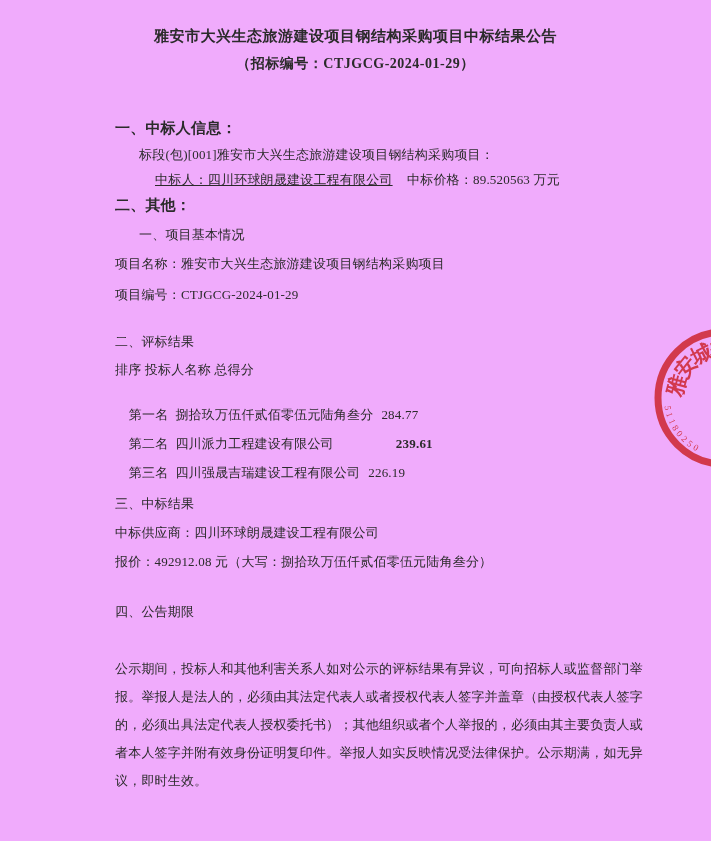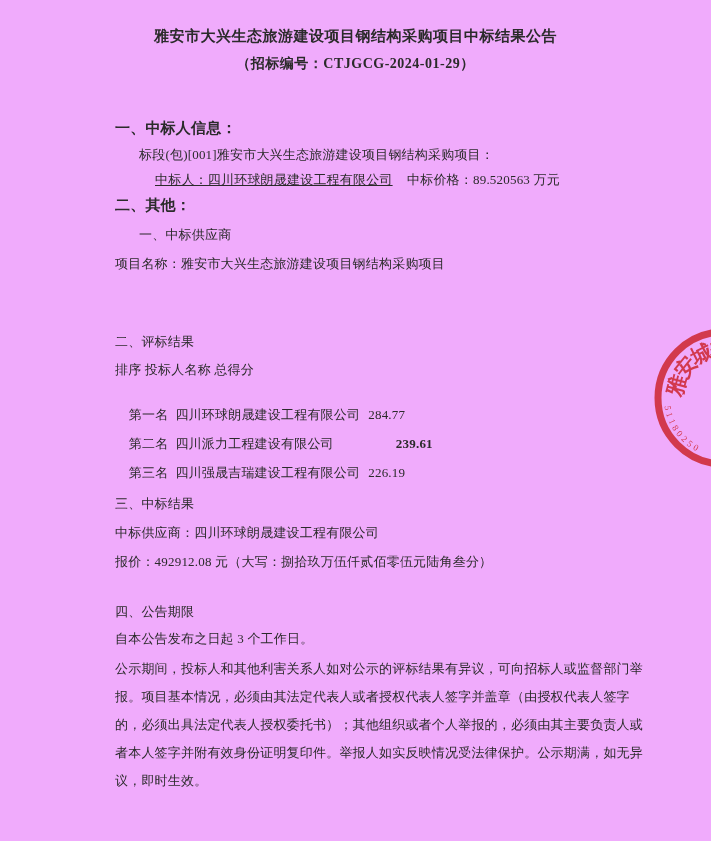--- a/index.html
+++ b/index.html
@@ -45,45 +45,45 @@
 
   <div class="line center bold title" style="top:27px">雅安市大兴生态旅游建设项目钢结构采购项目中标结果公告</div>
   <div class="line center bold subtitle" style="top:55px">（招标编号：CTJGCG-2024-01-29）</div>
 
   <div class="line bold h" style="top:119px">一、中标人信息：</div>
   <div class="line indent1" style="top:146px">标段(包)[001]雅安市大兴生态旅游建设项目钢结构采购项目：</div>
   <div class="line indent2" style="top:171px">中标人：四川环球朗晟建设工程有限公司</div>
   <div class="line price" style="top:171px">中标价格：89.520563 万元</div>
 
   <div class="line bold h" style="top:196px">二、其他：</div>
-  <div class="line indent1" style="top:226px">一、中标供应商</div>
+  <div class="line indent1" style="top:226px">一、项目基本情况</div>
   <div class="line" style="top:255px">项目名称：雅安市大兴生态旅游建设项目钢结构采购项目</div>
+  <div class="line" style="top:286px">项目编号：CTJGCG-2024-01-29</div>
 
   <div class="line" style="top:333px">二、评标结果</div>
   <div class="line" style="top:361px">排序 投标人名称 总得分</div>
 
   <div class="line rank-row" style="top:388px">
-    <span class="rank">第一名</span><span>四川环球朗晟建设工程有限公司</span><span class="score">284.77</span>
+    <span class="rank">第一名</span><span>捌拾玖万伍仟贰佰零伍元陆角叁分</span><span class="score">284.77</span>
   </div>
   <div class="line rank-row" style="top:417px">
     <span class="rank">第二名</span><span>四川派力工程建设有限公司</span><span class="score-wide">239.61</span>
   </div>
   <div class="line rank-row" style="top:446px">
     <span class="rank">第三名</span><span>四川强晟吉瑞建设工程有限公司</span><span class="score">226.19</span>
   </div>
 
   <div class="line" style="top:495px">三、中标结果</div>
   <div class="line" style="top:524px">中标供应商：四川环球朗晟建设工程有限公司</div>
   <div class="line" style="top:553px">报价：492912.08 元（大写：捌拾玖万伍仟贰佰零伍元陆角叁分）</div>
 
   <div class="line" style="top:603px">四、公告期限</div>
-  <div class="line" style="top:630px">自本公告发布之日起 3 个工作日。</div>
 
   <div class="line" style="top:660px">公示期间，投标人和其他利害关系人如对公示的评标结果有异议，可向招标人或监督部门举</div>
-  <div class="line" style="top:688px">报。项目基本情况，必须由其法定代表人或者授权代表人签字并盖章（由授权代表人签字</div>
+  <div class="line" style="top:688px">报。举报人是法人的，必须由其法定代表人或者授权代表人签字并盖章（由授权代表人签字</div>
   <div class="line" style="top:744px">者本人签字并附有效身份证明复印件。举报人如实反映情况受法律保护。公示期满，如无异</div>
   <div class="line" style="top:716px">的，必须出具法定代表人授权委托书）；其他组织或者个人举报的，必须由其主要负责人或</div>
   <div class="line" style="top:772px">议，即时生效。</div>
 
   <svg class="seal-svg" id="seal" viewBox="0 0 711 841" xmlns="http://www.w3.org/2000/svg">
       <circle cx="724" cy="398" r="66" fill="none" stroke="#cf2a36" stroke-width="7"></circle>
       <text x="676.6696345118356" y="385.3178667899765" fill="#cf2a36" font-size="21" text-anchor="middle" dominant-baseline="central" font-weight="bold" transform="rotate(-75 676.6696345118356 385.3178667899765)">雅</text>
       <text x="685.9198478886084" y="367.163300838558" fill="#cf2a36" font-size="21" text-anchor="middle" dominant-baseline="central" font-weight="bold" transform="rotate(-51 685.9198478886084 367.163300838558)">安</text>
       <text x="701.7544655127622" y="354.34068031477" fill="#cf2a36" font-size="21" text-anchor="middle" dominant-baseline="central" font-weight="bold" transform="rotate(-27 701.7544655127622 354.34068031477)">城</text>
       <text x="721.4355381440957" y="349.06715279702587" fill="#cf2a36" font-size="21" text-anchor="middle" dominant-baseline="central" font-weight="bold" transform="rotate(-3 721.4355381440957 349.06715279702587)">投</text>

